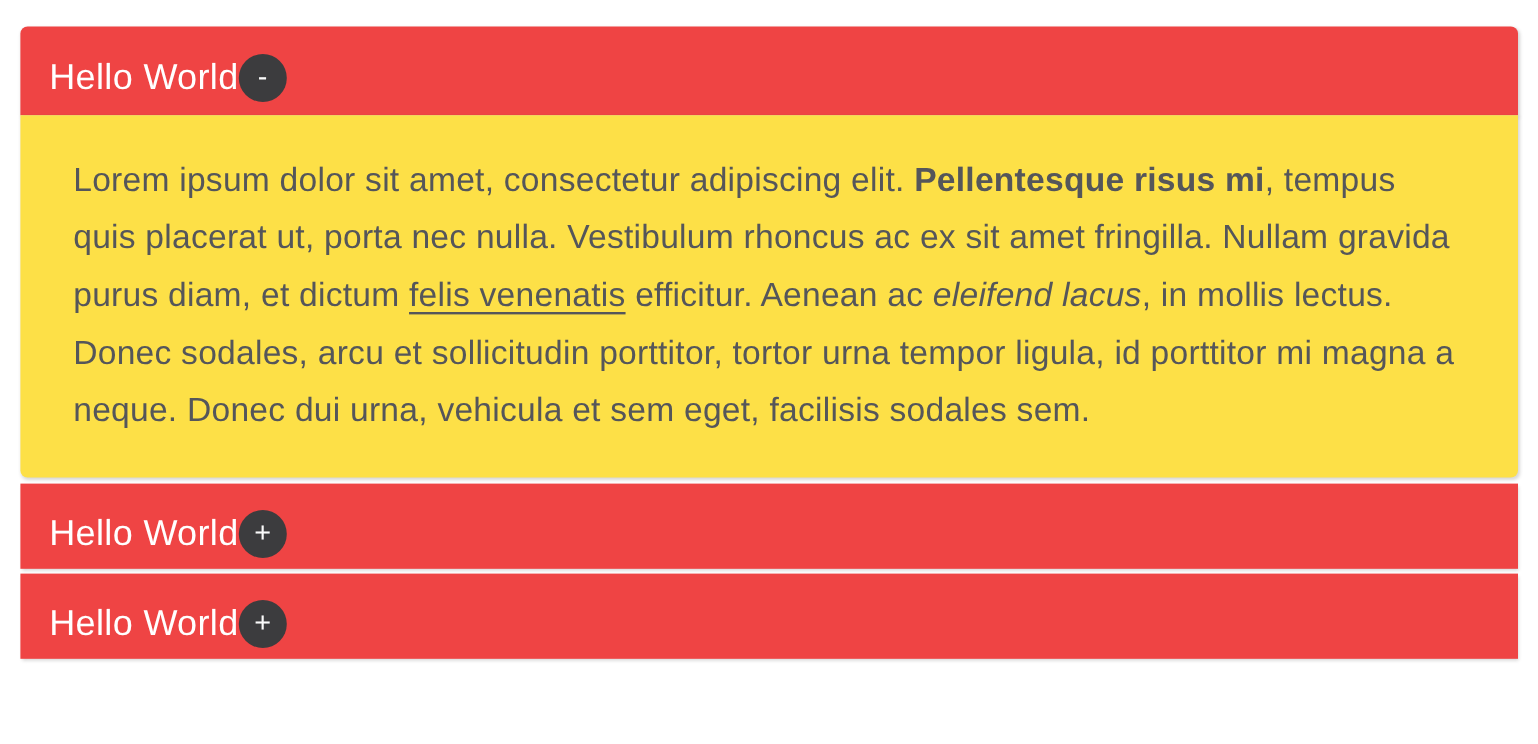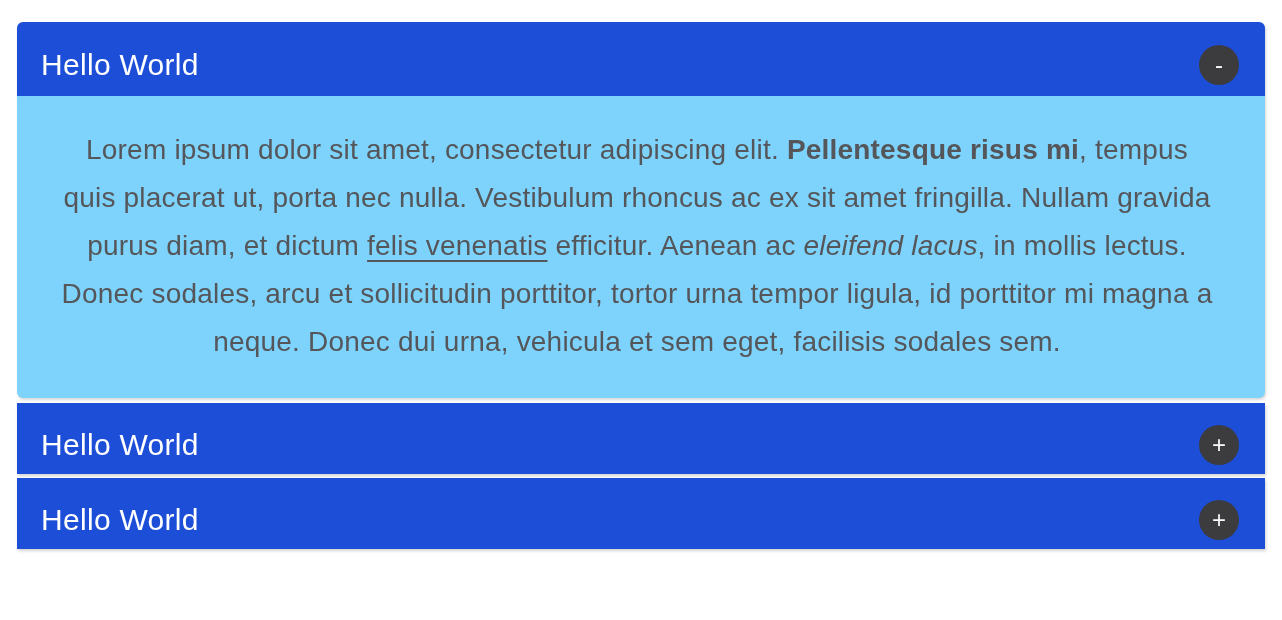--- a/index.html
+++ b/index.html
@@ -14,25 +14,24 @@
     position: relative;
     overflow: hidden;
   }
   .accordion {
     position: absolute;
     left: 17px;
     top: 22px;
     width: 1248px;
   }
   .acc-header {
-    background: #1d4ed8;
+    background: #ef4444;
     height: 74px;
     display: flex;
     align-items: center;
-    justify-content: space-between;
     padding: 12px 26px 0 24px;
     box-shadow: 1px 2px 3px rgba(0,0,0,0.18);
     cursor: pointer;
     box-sizing: border-box;
   }
   .acc-header.first {
     border-radius: 6px 6px 0 0;
   }
   .acc-header.collapsed {
     height: 71px;
@@ -59,26 +58,25 @@
     font-size: 24px;
     font-family: "Liberation Sans", sans-serif;
     display: flex;
     align-items: center;
     justify-content: center;
     padding: 0;
     line-height: 1;
     cursor: pointer;
   }
   .panel {
-    background: #7dd3fc;
+    background: #fde047;
     border-radius: 0 0 6px 6px;
     box-shadow: 1px 2px 3px rgba(0,0,0,0.16);
     padding: 30px 48px 32px 44px;
     box-sizing: border-box;
-    text-align: center;
   }
   .panel p {
     margin: 0;
     max-width: 1152px;
     font-size: 28px;
     line-height: 48px;
     color: #55565a;
     letter-spacing: 0.2px;
   }
   .seg-normal { font-weight: 400; }

